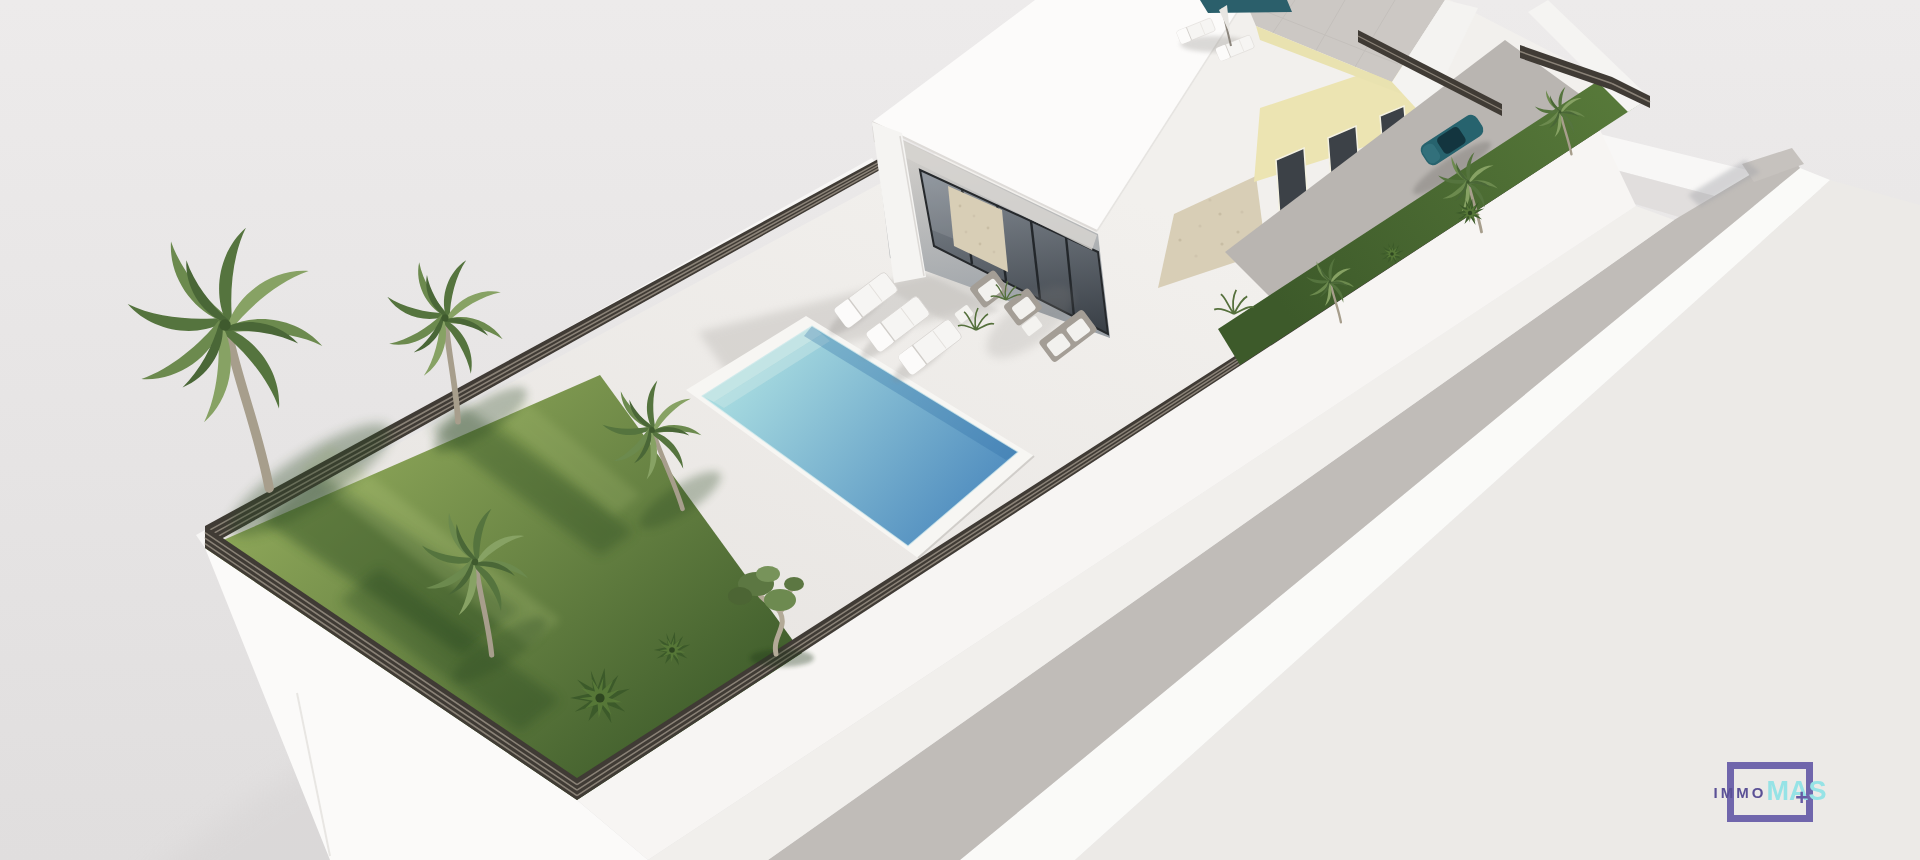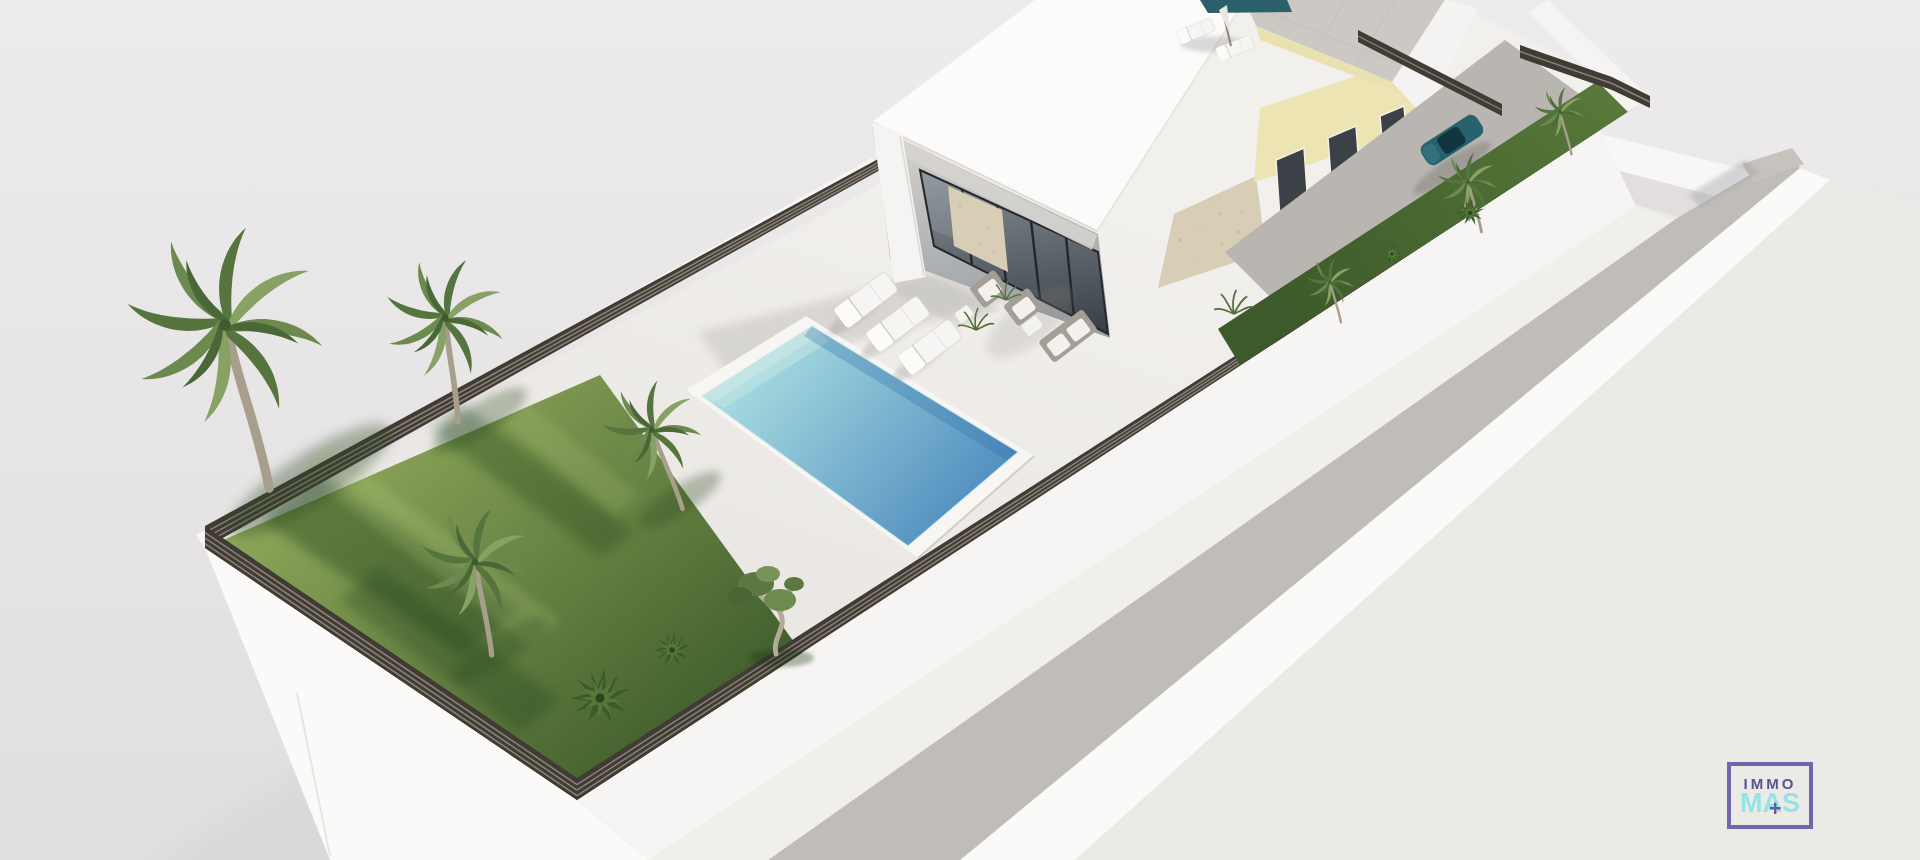--- a/index.html
+++ b/index.html
@@ -1,21 +1,21 @@
 <!DOCTYPE html>
 <html><head>
 <meta charset="utf-8">
 <style>
   html,body{margin:0;padding:0;background:#e9e7e7;}
   .stage{position:relative;width:1920px;height:860px;overflow:hidden;background:#e9e7e7;
          font-family:"Liberation Sans", sans-serif;}
   .stage svg{position:absolute;left:0;top:0;display:block;}
   
-  .logo-box{position:absolute;left:1727px;top:762px;width:86px;height:67px;
-            border:4px solid #7f1d1d;box-sizing:border-box;display:flex;flex-direction:column;
+  .logo-box{position:absolute;left:1727px;top:762px;width:86px;height:60px;
+            border:7px solid #7f1d1d;box-sizing:border-box;display:flex;flex-direction:row;
             align-items:center;justify-content:center;opacity:.92;}
   .logo-top{font-size:15px;font-weight:700;letter-spacing:3px;line-height:1;margin-top:1px;}
   .logo-bottom{position:relative;font-size:27px;font-weight:800;letter-spacing:0px;line-height:.95;}
   .logo-plus{position:absolute;left:50%;bottom:-4px;transform:translateX(-10%);
              font-size:22px;font-weight:900;line-height:1;}
 </style>
 </head>
 <body>
 
 <div class="stage">

